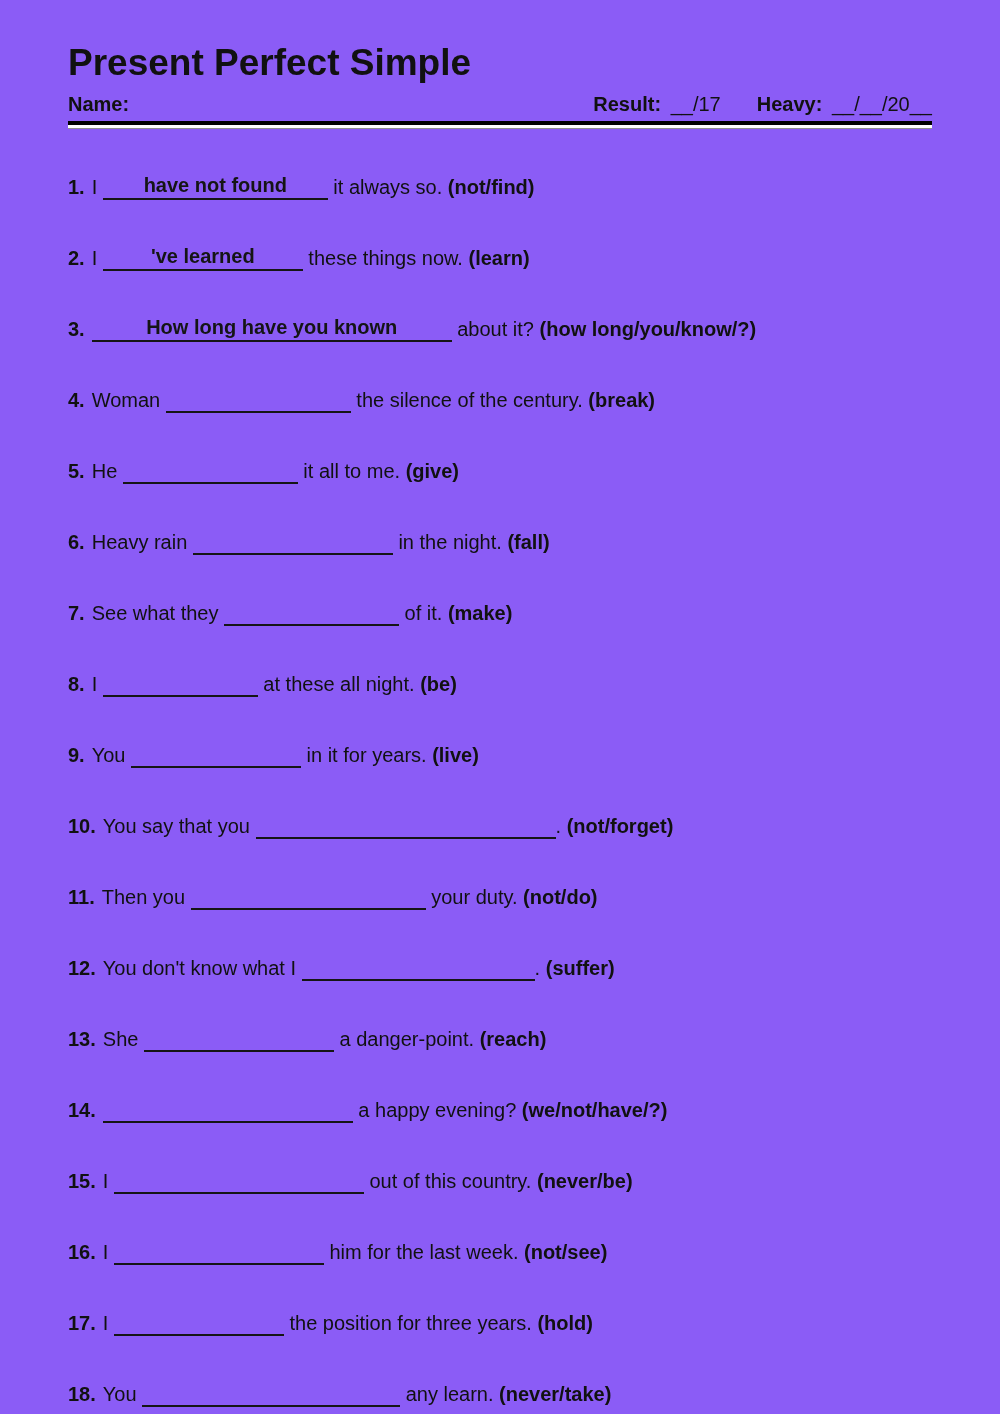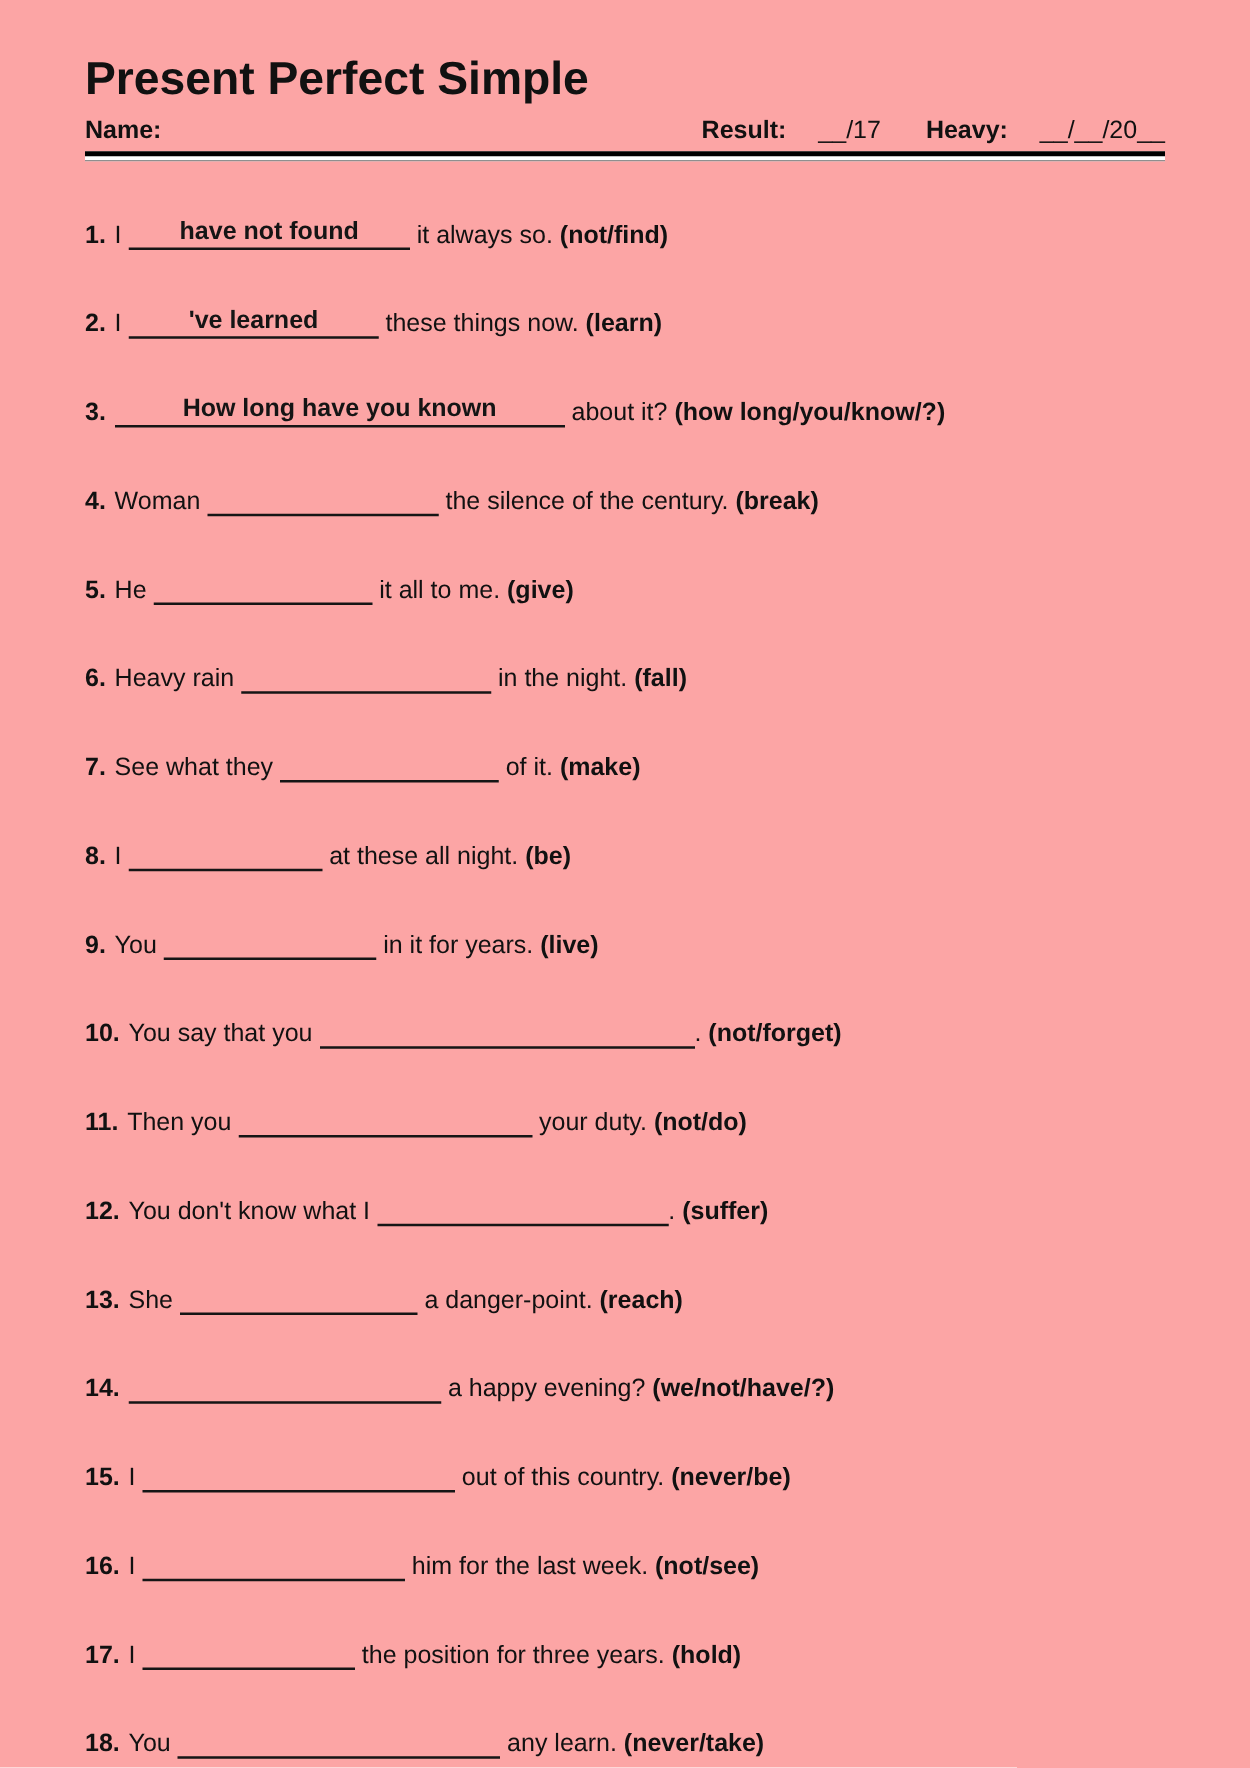--- a/index.html
+++ b/index.html
@@ -6,41 +6,41 @@
     margin: 0;
     padding: 0;
     background: #ffffff;
     color: #111111;
     font-family: "Liberation Sans", sans-serif;
   }
   .page {
     position: relative;
     width: 1000px;
     height: 1414px;
-    background: #fca5a5;
+    background: #8b5cf6;
     box-sizing: border-box;
     padding: 42px 68px 0 68px;
     overflow: hidden;
   }
   .title {
     font-size: 37px;
     font-weight: bold;
     line-height: 42px;
     margin: 0 0 8px 0;
     letter-spacing: 0px;
   }
   .meta-row {
     display: flex;
     justify-content: space-between;
     align-items: flex-start;
     font-size: 20px;
     line-height: 24px;
   }
   .meta-label { font-weight: bold; }
-  .meta-value { font-weight: normal; margin-left: 20px; }
+  .meta-value { font-weight: normal; margin-left: 4px; }
   .meta-right { display: flex; gap: 36px; }
   .meta-item { white-space: nowrap; }
   .header-rule {
     margin-top: 5px;
     height: 3px;
     border-top: 4px solid #000000;
     border-bottom: 1px solid #8f8f8f;
     background: #ffffff;
   }
   .questions {

